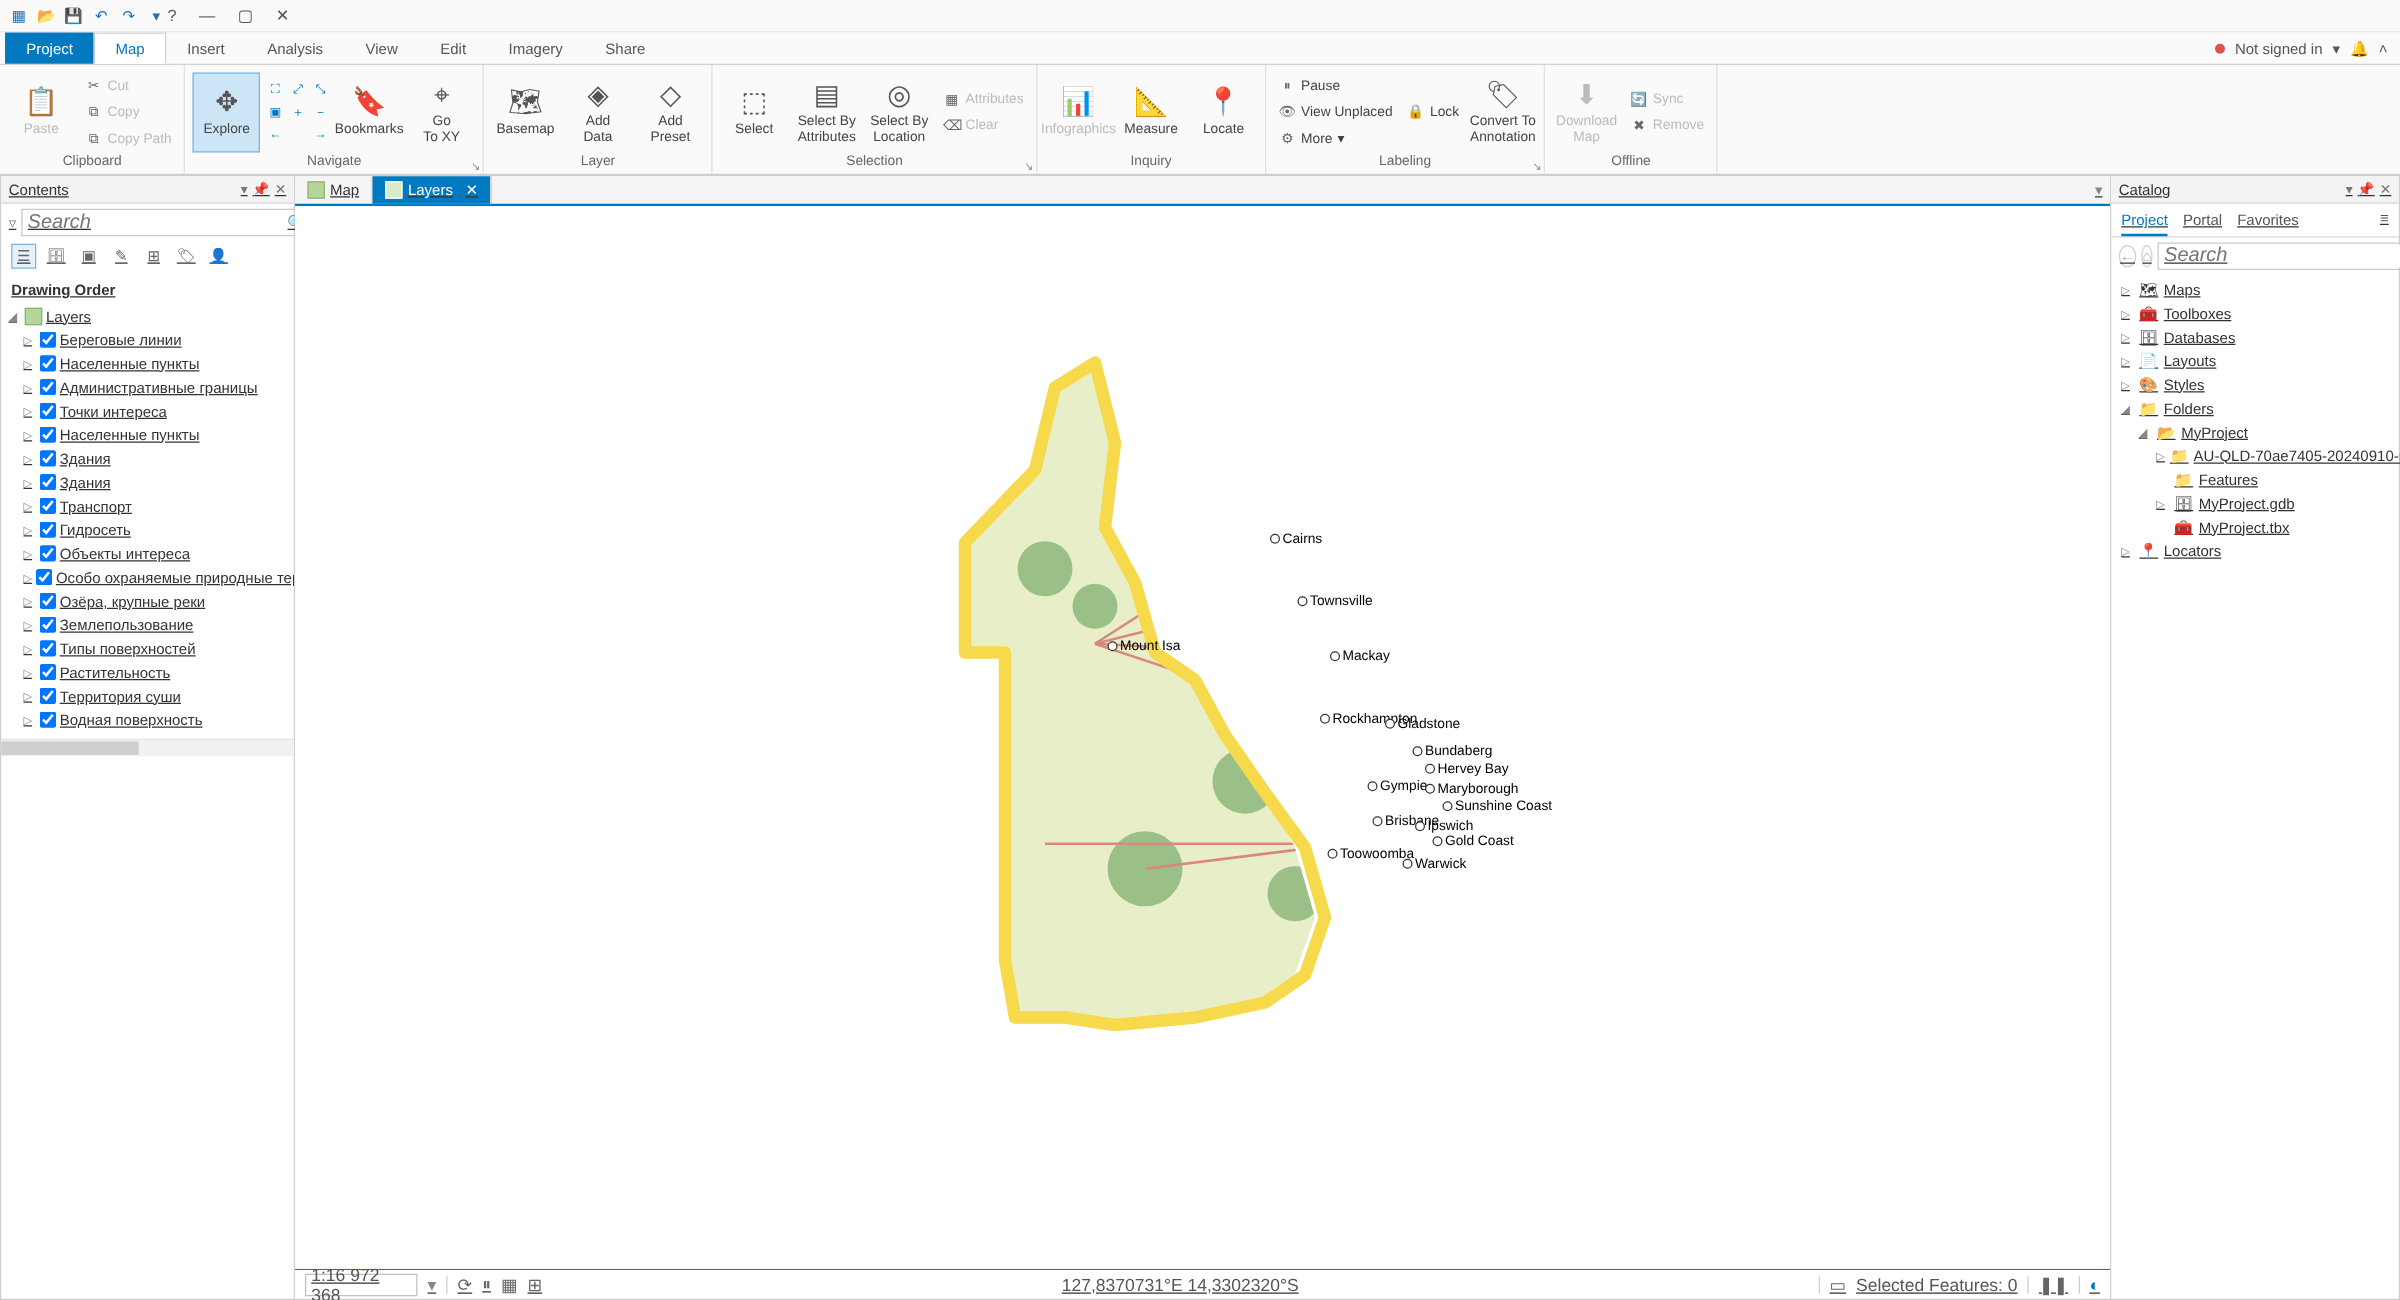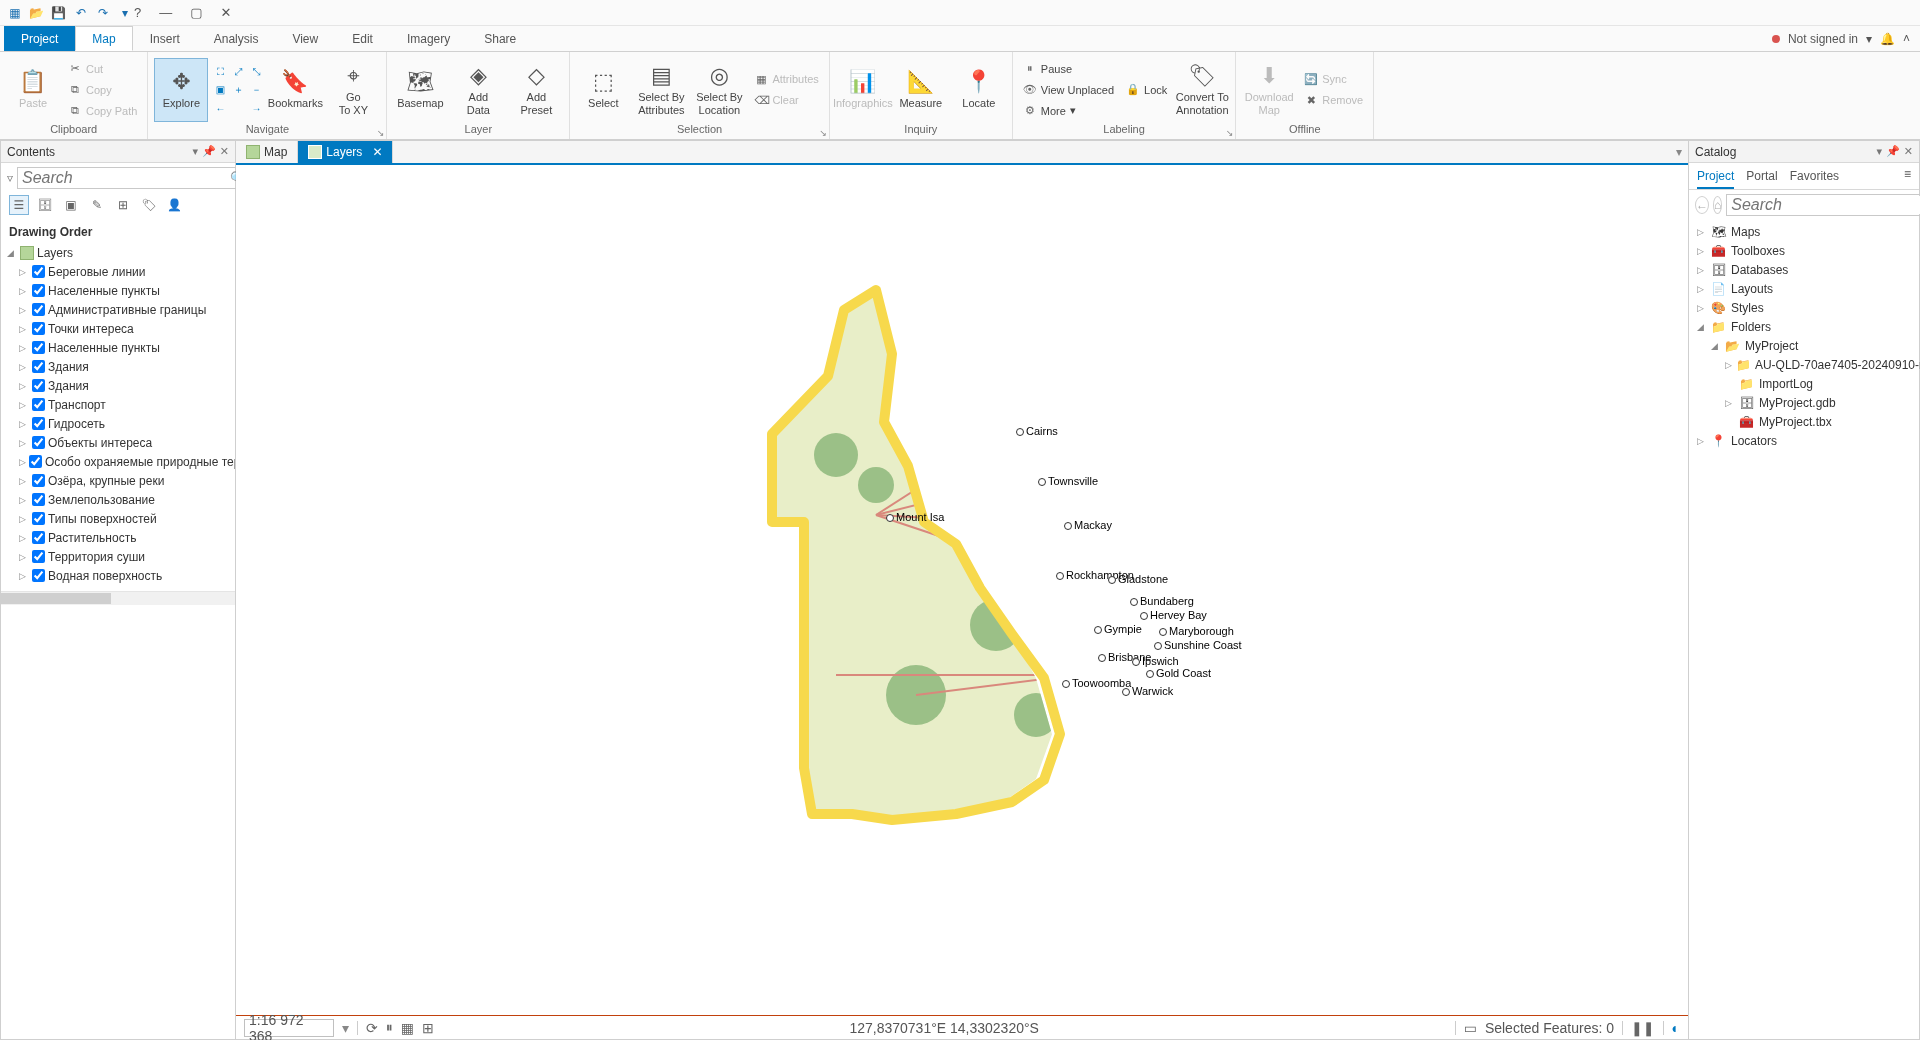--- a/index.html
+++ b/index.html
@@ -28,21 +28,21 @@
 .btn-lg .lbl { font-size: 11px; text-align: center; line-height: 1.1; color: #444; }
 .btn-lg.disabled .ico, .btn-lg.disabled .lbl, .btn-sm.disabled { color: #bbb; }
 .btn-sm { display: flex; align-items: center; gap: 4px; height: 20px; padding: 0 4px; cursor: pointer; font-size: 11px; color: #444; white-space: nowrap; }
 .btn-sm .ico { width: 14px; text-align: center; color: #666; }
 .col { display: flex; flex-direction: column; justify-content: center; gap: 1px; }
 .navarrows { display: grid; grid-template-columns: repeat(3,16px); grid-template-rows: repeat(3,16px); gap: 2px; }
 .navarrows span { display: flex; align-items: center; justify-content: center; font-size: 10px; color: #0079c1; cursor: pointer; }
 .explore-active { background: #cde6f7; border: 1px solid #7fb5da; }
 .launcher { position: absolute; right: 2px; bottom: 1px; font-size: 9px; color: #888; cursor: pointer; }
 
-.workspace { flex: 1; display: flex; min-height: 0; }
+.workspace { flex: 1; display: flex; min-height: 0; text-decoration: underline; }
 .pane { display: flex; flex-direction: column; background: #fff; border: 1px solid #cfcfcf; }
 .pane-header { height: 22px; background: #f3f3f3; border-bottom: 1px solid #d8d8d8; display: flex; align-items: center; padding: 0 6px; font-size: 12px; color: #333; }
 .pane-header .wctrls { margin-left: auto; display: flex; gap: 4px; color: #777; }
 .pane-header .wctrls span { cursor: pointer; font-size: 11px; }
 
 .contents { width: 236px; }
 .searchrow { display: flex; align-items: center; padding: 4px 6px; gap: 4px; }
 .searchrow .filter { width: 14px; color: #777; }
 .searchbox { flex: 1; height: 22px; border: 1px solid #c9c9c9; display: flex; align-items: center; padding: 0 4px; }
 .searchbox input { flex: 1; border: none; outline: none; font-size: 16px; color: #888; font-style: italic; }
@@ -482,21 +482,21 @@
         <div id="cities-host">
             <div class="city" style="left: 300px; top: 150px;">Cairns</div>
             <div class="city" style="left: 322px; top: 200px;">Townsville</div>
             <div class="city" style="left: 170px; top: 236px;">Mount Isa</div>
             <div class="city" style="left: 348px; top: 244px;">Mackay</div>
             <div class="city" style="left: 340px; top: 294px;">Rockhampton</div>
             <div class="city" style="left: 392px; top: 298px;">Gladstone</div>
             <div class="city" style="left: 414px; top: 320px;">Bundaberg</div>
             <div class="city" style="left: 424px; top: 334px;">Hervey Bay</div>
             <div class="city" style="left: 378px; top: 348px;">Gympie</div>
-            <div class="city" style="left: 424px; top: 350px; margin-left: 19px;">Maryborough</div>
+            <div class="city" style="left: 424px; top: 350px;">Maryborough</div>
             <div class="city" style="left: 438px; top: 364px;">Sunshine Coast</div>
             <div class="city" style="left: 382px; top: 376px;">Brisbane</div>
             <div class="city" style="left: 416px; top: 380px;">Ipswich</div>
             <div class="city" style="left: 430px; top: 392px;">Gold Coast</div>
             <div class="city" style="left: 346px; top: 402px;">Toowoomba</div>
             <div class="city" style="left: 406px; top: 410px;">Warwick</div>
           </div>
       </div>
     </div>
     <div class="viewstatus">
@@ -580,21 +580,21 @@
           <span class="lbl">MyProject</span>
         </div>
       <div class="cat-row pl3">
           <span class="tw">▷</span>
           <span class="fico" style="color:#e0a935">📁</span>
           <span class="lbl">AU-QLD-70ae7405-20240910-ru-arcgi</span>
         </div>
       <div class="cat-row pl3">
           <span class="tw"></span>
           <span class="fico" style="color:#e0a935">📁</span>
-          <span class="lbl">ImportLog</span>
+          <span class="lbl">Features</span>
         </div>
       <div class="cat-row pl3">
           <span class="tw">▷</span>
           <span class="fico">🗄</span>
           <span class="lbl">MyProject.gdb</span>
         </div>
       <div class="cat-row pl3">
           <span class="tw"></span>
           <span class="fico" style="color:#c1272d">🧰</span>
           <span class="lbl">MyProject.tbx</span>

